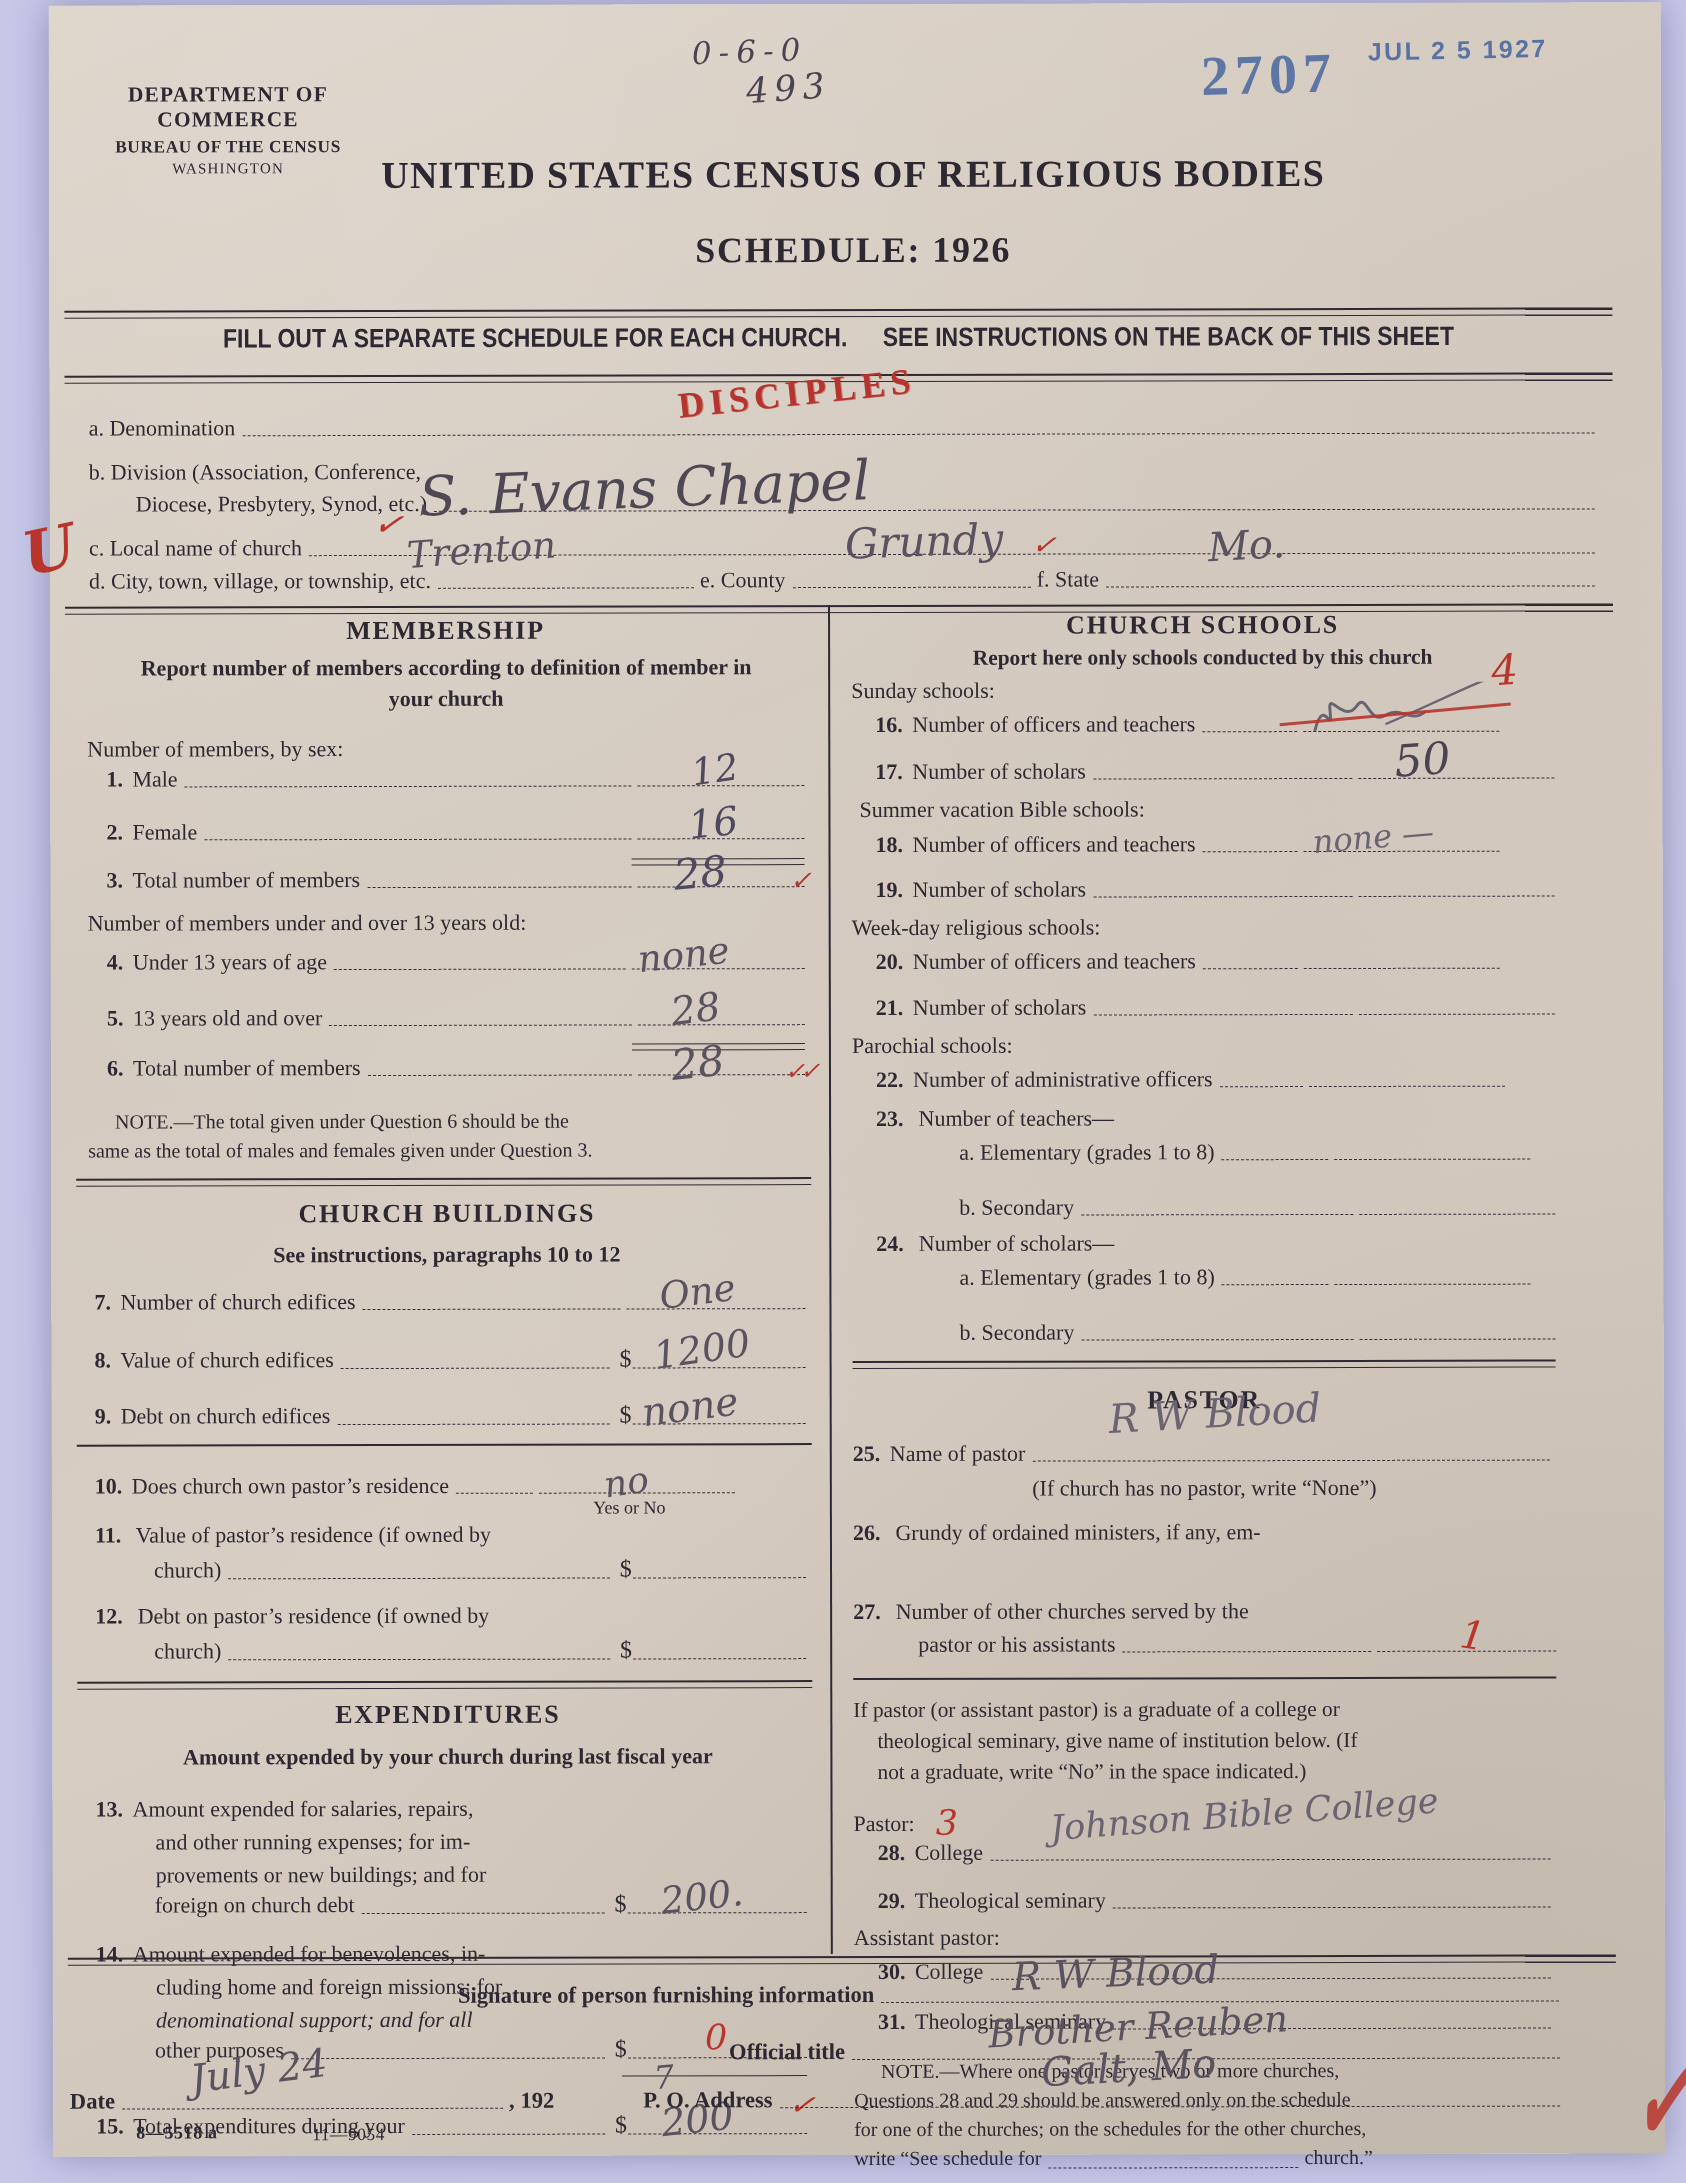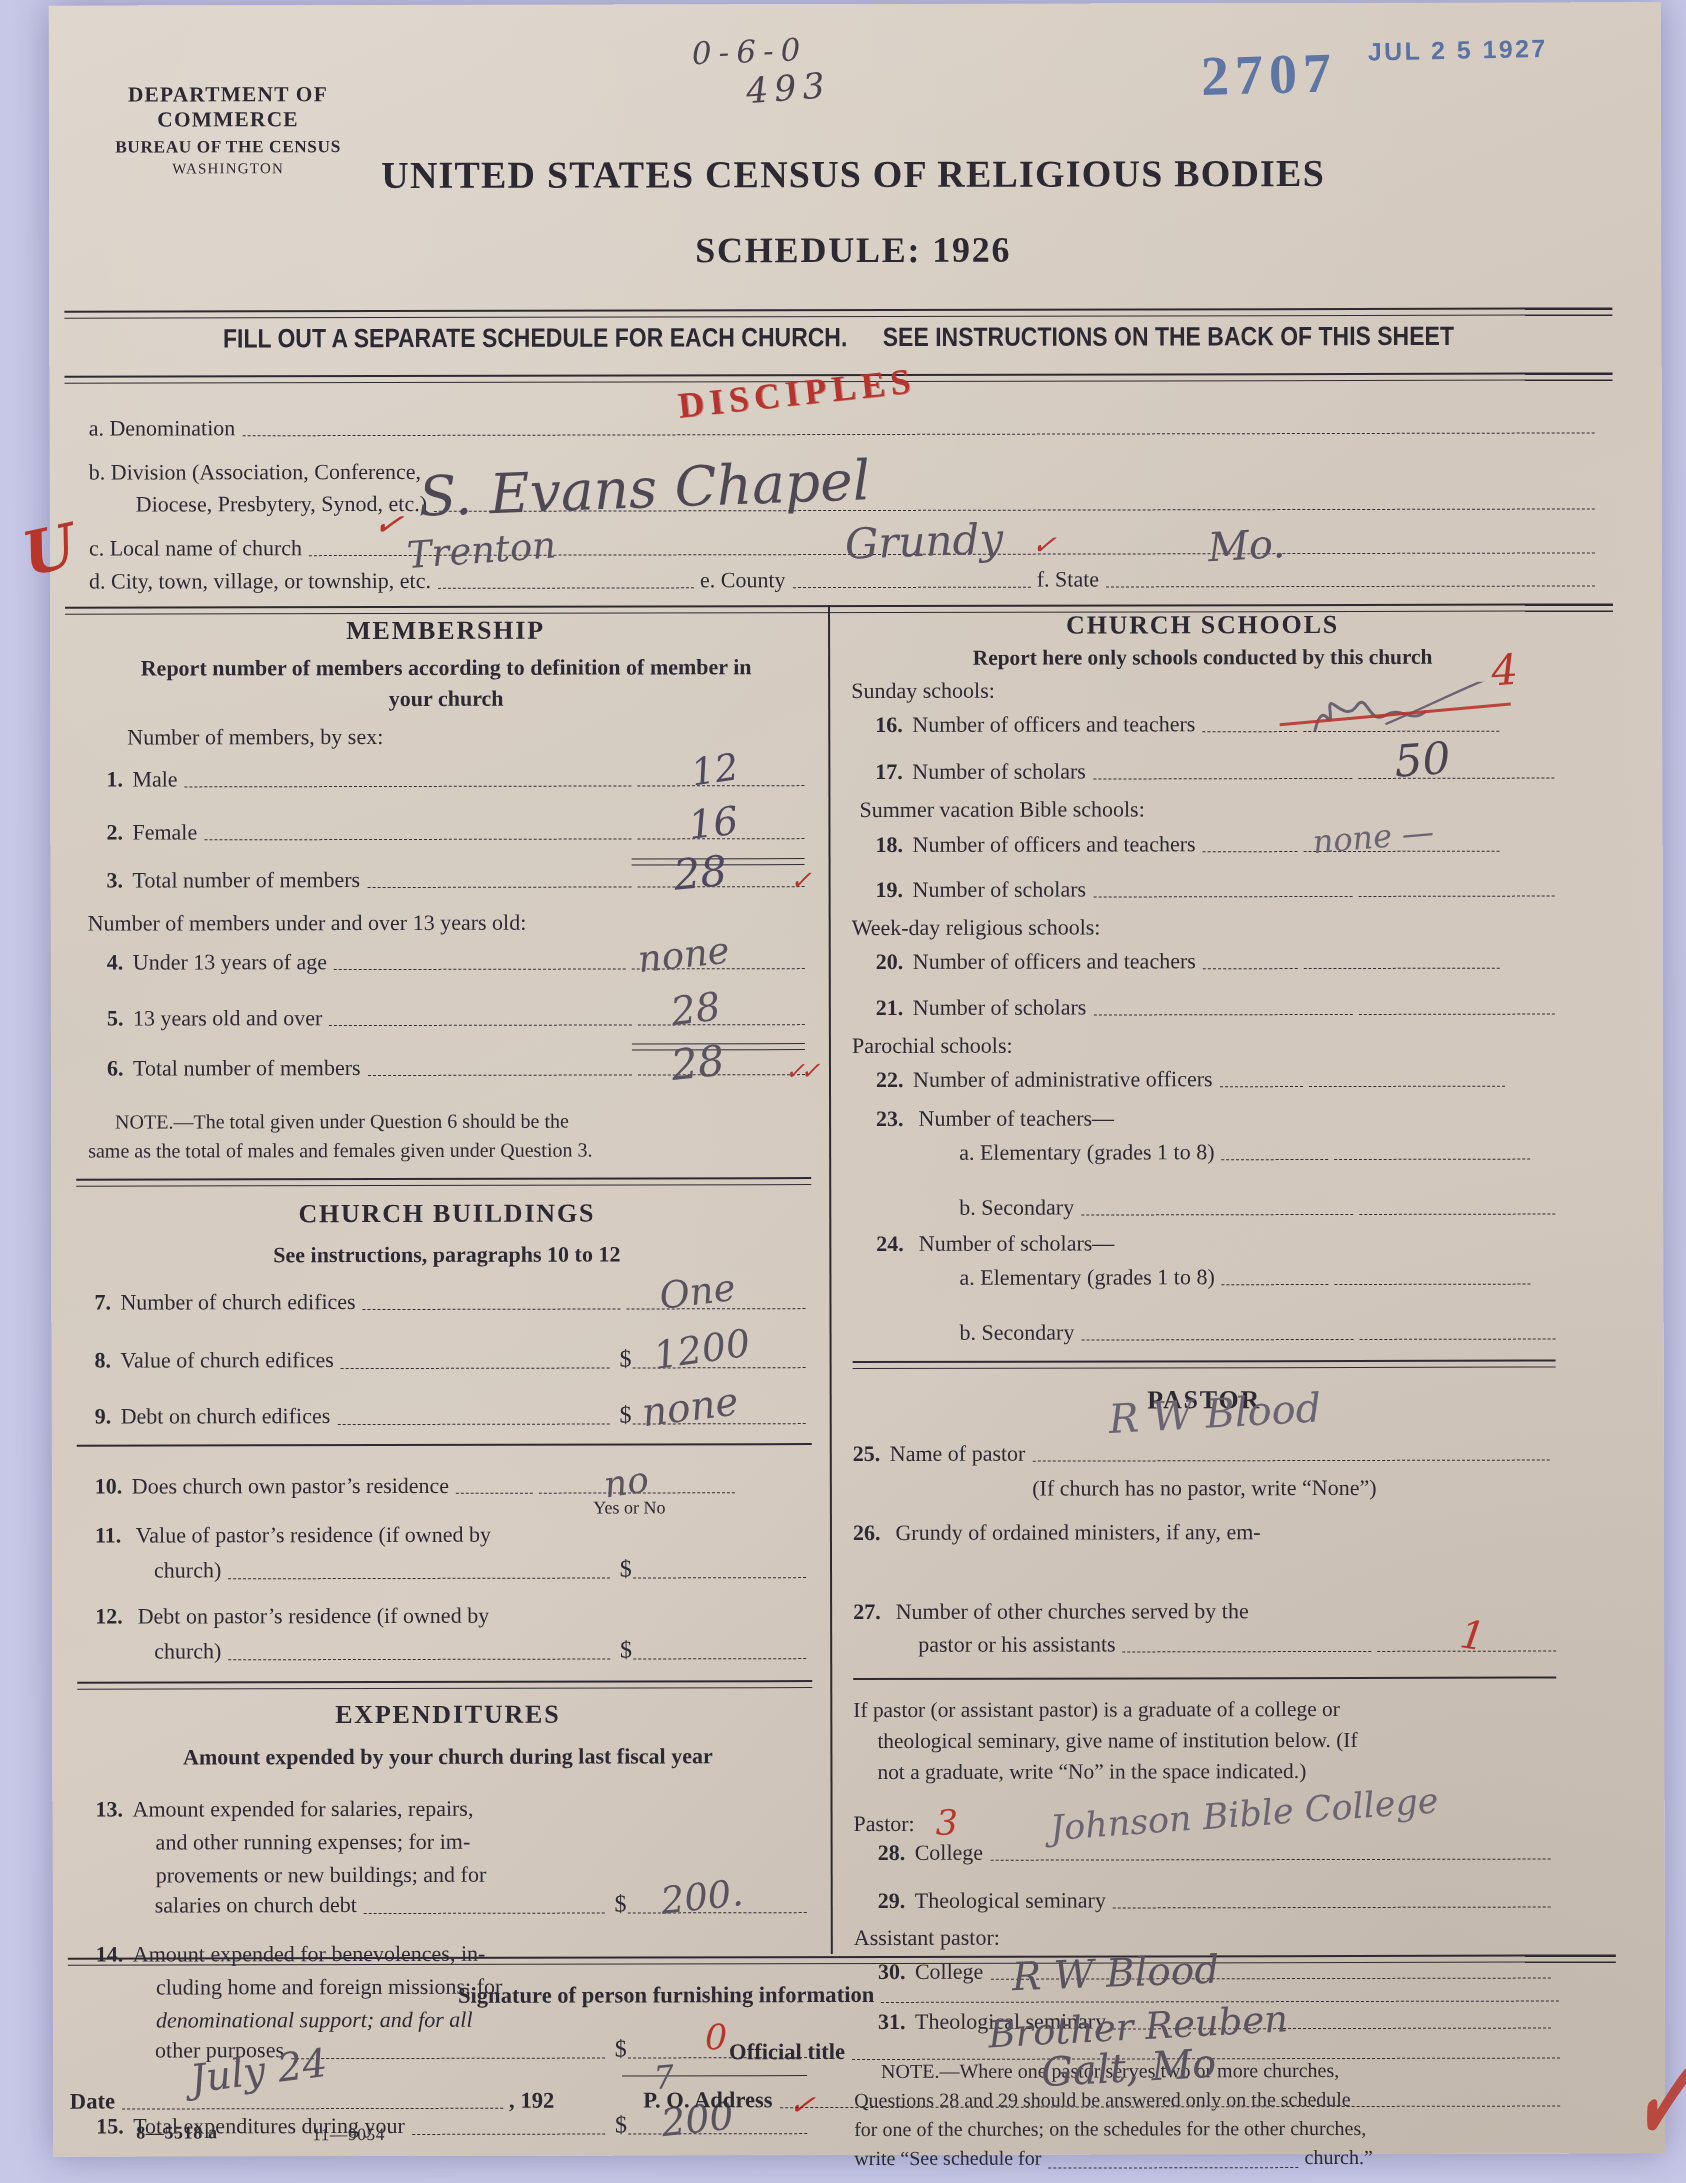--- a/index.html
+++ b/index.html
@@ -101,21 +101,21 @@
     <span>f. State</span>
     <span class="lead"></span>
   </div>
 
   <div class="rule2" style="left:15px;top:601px;width:1548px;"></div>
   <div class="vrule" style="left:778px;top:601px;height:1349px;"></div>
 
   <div class="abs" style="left:37px;top:619px;width:717px;height:1334px;">
     <div class="h1" style="top:-8.3px;">MEMBERSHIP</div>
     <div class="h2" style="top:29px;padding:0 36px;width:calc(100% - 71px);">Report number of members according to definition of member in your church</div>
-    <div class="grp" style="top:100px;left:0;margin-left:40px;">Number of members, by sex:</div>
+    <div class="grp" style="top:112px;left:0;">Number of members, by sex:</div>
 
     <div class="row" style="top:143px;left:19px;right:0;">
       <span class="n">1.</span>
       <span>Male</span>
       <span class="lead"></span>
       <span class="ab" style="width:167px;">
         <span class="hw" style="left:54px;bottom:-4.8px;font-size:37px;transform:rotate(-8deg);color:#4f4960;">12</span>
       </span>
     </div>
 
@@ -247,21 +247,21 @@
 
     <div class="h1" style="top:1076px;">EXPENDITURES</div>
     <div class="h2" style="top:1118px;">Amount expended by your church during last fiscal year</div>
 
     <div class="abs" style="top:1168px;left:6px;font-size:22px;line-height:1.5;">
       <div><span class="b" style="margin-right:9.5px;">13.</span><span>Amount expended for salaries, repairs,</span></div>
       <div style="margin-left:60px;">and other running expenses; for im-</div>
       <div style="margin-left:60px;">provements or new buildings; and for</div>
     </div>
     <div class="row" style="top:1267px;left:65px;right:0;">
-      <span>salaries on church debt</span>
+      <span>foreign on church debt</span>
       <span class="lead"></span>
       <span class="dollar">$</span>
       <span class="ab" style="width:179px;">
         <span class="hw" style="left:33px;bottom:-6px;font-size:37px;transform:rotate(-6deg);">200.</span>
       </span>
     </div>
 
     <div class="abs" style="top:1313px;left:6px;font-size:22px;line-height:1.5;">
       <div><span class="b" style="margin-right:9.5px;">14.</span><span>Amount expended for benevolences, in-</span></div>
       <div style="margin-left:60px;">cluding home and foreign missions; for</div>

